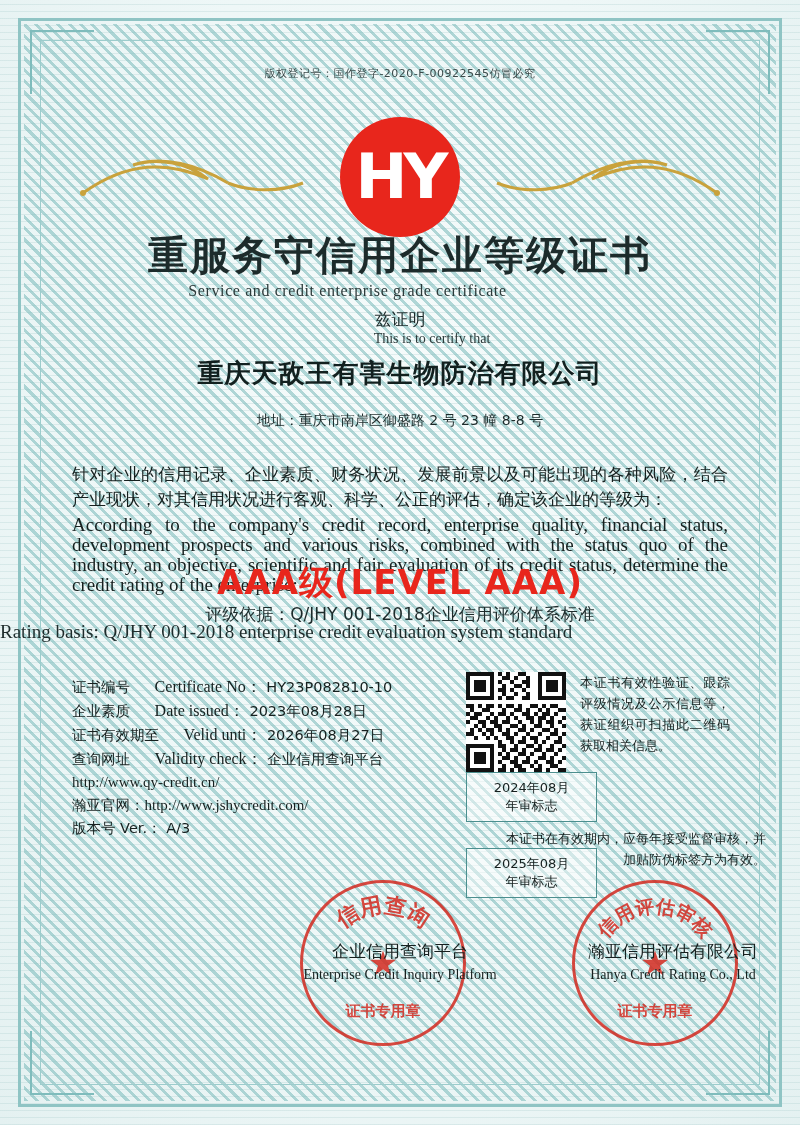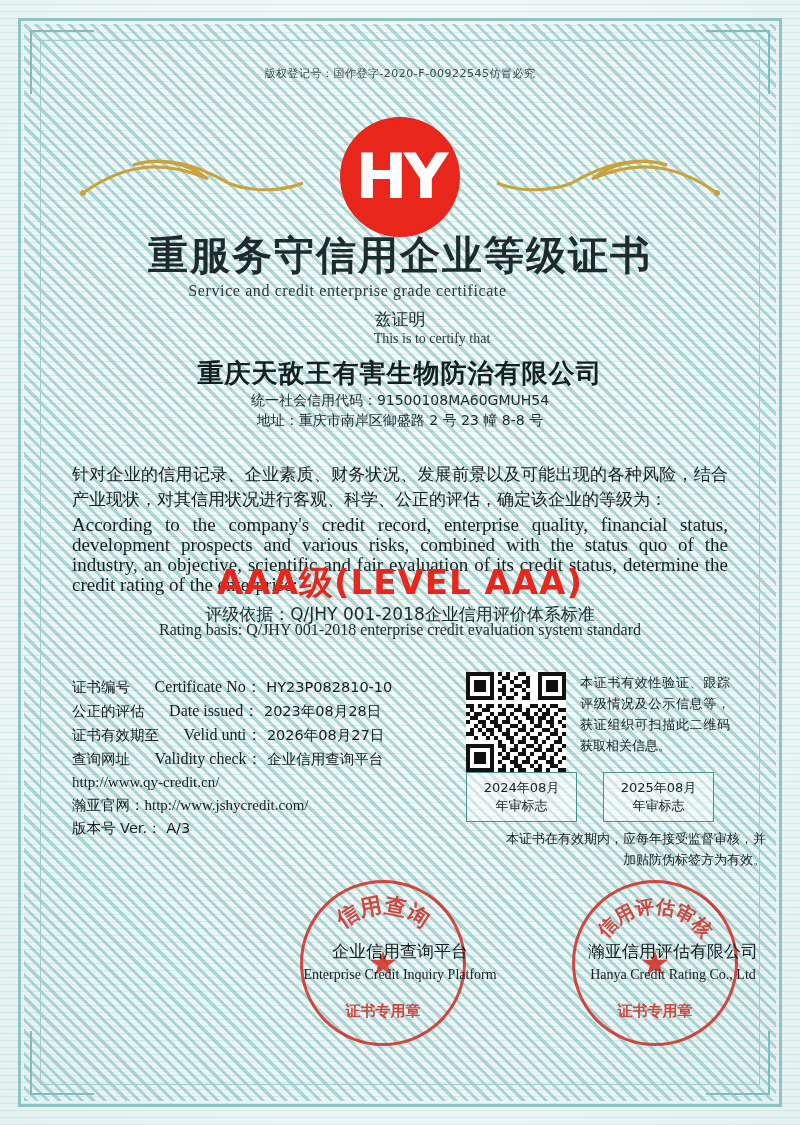--- a/index.html
+++ b/index.html
@@ -115,22 +115,22 @@
   .level{
     position:absolute;top:560px;left:0;width:800px;text-align:center;
     font-size:34px;font-weight:bold;color:#e8261c;letter-spacing:1px;
     font-family:"DejaVu Sans", sans-serif;
   }
   .basis-cn{
     position:absolute;top:603px;left:0;width:800px;text-align:center;
     font-size:17px;color:#1d2b2b;font-family:"DejaVu Sans", sans-serif;
   }
   .basis-en{
-    position:absolute;top:621px;left:0;width:800px;text-align:center;
-    font-size:16px;color:#1d2b2b;
+    position:absolute;top:621px;left:0;width:800px;
+    font-size:19px;color:#1d2b2b;
   }
 
   
   .details{position:absolute;left:72px;top:675px;width:380px;}
   .drow{font-size:14.5px;line-height:23px;color:#16201f;font-family:"DejaVu Sans", sans-serif;}
   .drow .en{font-family:"Liberation Serif", serif;font-size:16px;margin-left:20px;}
   .drow .val{font-family:"DejaVu Sans", sans-serif;}
   .url-line{font-family:"Liberation Serif", serif;font-size:15px;line-height:23px;color:#16201f;}
 
   
@@ -138,21 +138,21 @@
     position:absolute;left:466px;top:672px;width:100px;height:100px;
     background:#fff;
   }
   .qr svg{display:block;}
   .qr-note{
     position:absolute;left:580px;top:672px;width:150px;
     font-size:13px;line-height:21px;color:#16201f;
     font-family:"DejaVu Sans", sans-serif;text-align:justify;
   }
 
-  .year-boxes{position:absolute;left:466px;top:772px;width:248px;display:flex;gap:26px;}
+  .year-boxes{position:absolute;left:466px;top:772px;width:248px;display:flex;gap:26px;flex-direction:column;}
   .ybox{
     width:129px;height:48px;border:1px solid #4c8f8f;
     display:flex;flex-direction:column;align-items:center;justify-content:center;
     font-size:13px;color:#16201f;font-family:"DejaVu Sans", sans-serif;line-height:18px;
     background:rgba(255,255,255,0.45);
   }
   .valid-note{
     position:absolute;left:466px;top:828px;width:268px;
     font-size:13px;line-height:21px;color:#16201f;text-align:right;
     font-family:"DejaVu Sans", sans-serif;
@@ -226,38 +226,37 @@
       </div>
     </div>
 
     <div class="title-cn">重服务守信用企业等级证书</div>
     <div class="title-en">Service and credit enterprise grade certificate</div>
 
     <div class="certify-cn">兹证明</div>
     <div class="certify-en">This is to certify that</div>
 
     <div class="company">重庆天敌王有害生物防治有限公司</div>
-    <div class="uscc">统一社会信用代码：91500108MA60GMUH54</div>
     <div class="addr">地址：重庆市南岸区御盛路 2 号 23 幢 8-8 号</div>
 
     <div class="para para-cn">针对企业的信用记录、企业素质、财务状况、发展前景以及可能出现的各种风险，结合产业现状，对其信用状况进行客观、科学、公正的评估，确定该企业的等级为：</div>
     <div class="para para-en">According to the company's credit record, enterprise quality, financial status, development prospects and various risks, combined with the status quo of the industry, an objective, scientific and fair evaluation of its credit status, determine the credit rating of the enterprise:</div>
 
     <div class="level">AAA级(LEVEL AAA)</div>
     <div class="basis-cn">评级依据：Q/JHY 001-2018企业信用评价体系标准</div>
     <div class="basis-en">Rating basis: Q/JHY 001-2018 enterprise credit evaluation system standard</div>
 
     <div class="details">
       <div class="drow">
         <span>证书编号</span>
         <span class="en">Certificate No：</span>
         <span class="val">HY23P082810-10</span>
       </div>
       <div class="drow">
-        <span>公正的评估</span>
+        <span>企业素质</span>
         <span class="en">Date issued：</span>
         <span class="val">2023年08月28日</span>
       </div>
       <div class="drow">
         <span>证书有效期至</span>
         <span class="en">Velid unti：</span>
         <span class="val">2026年08月27日</span>
       </div>
       <div class="drow">
         <span>查询网址</span>

